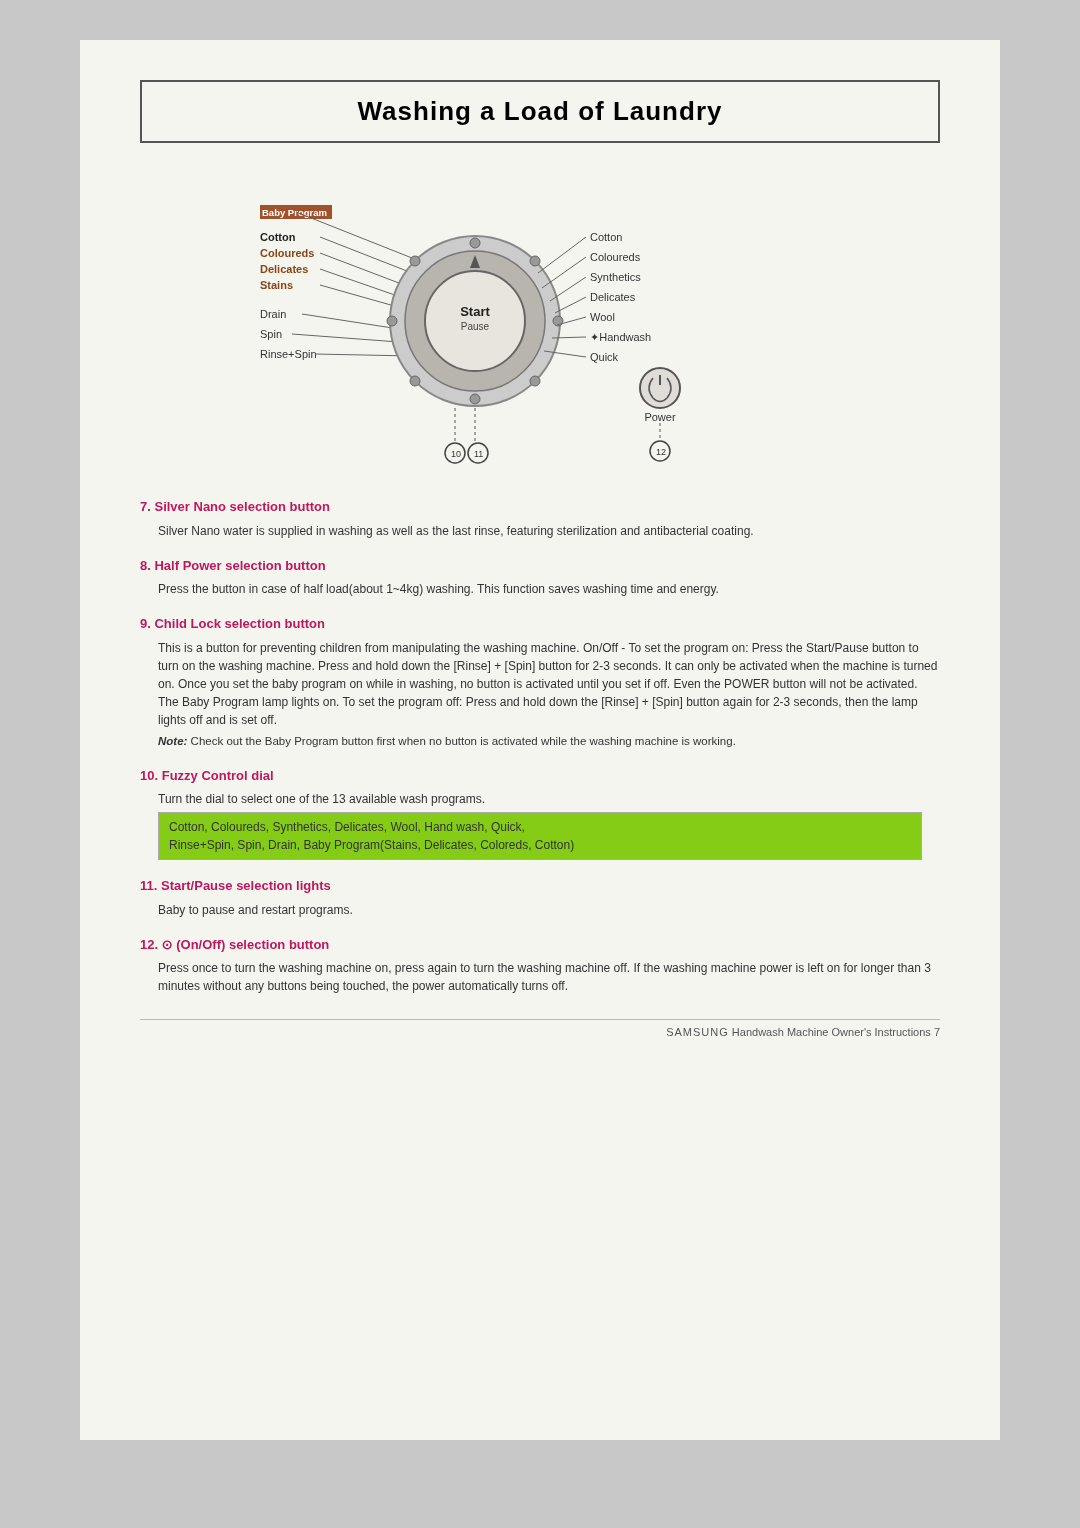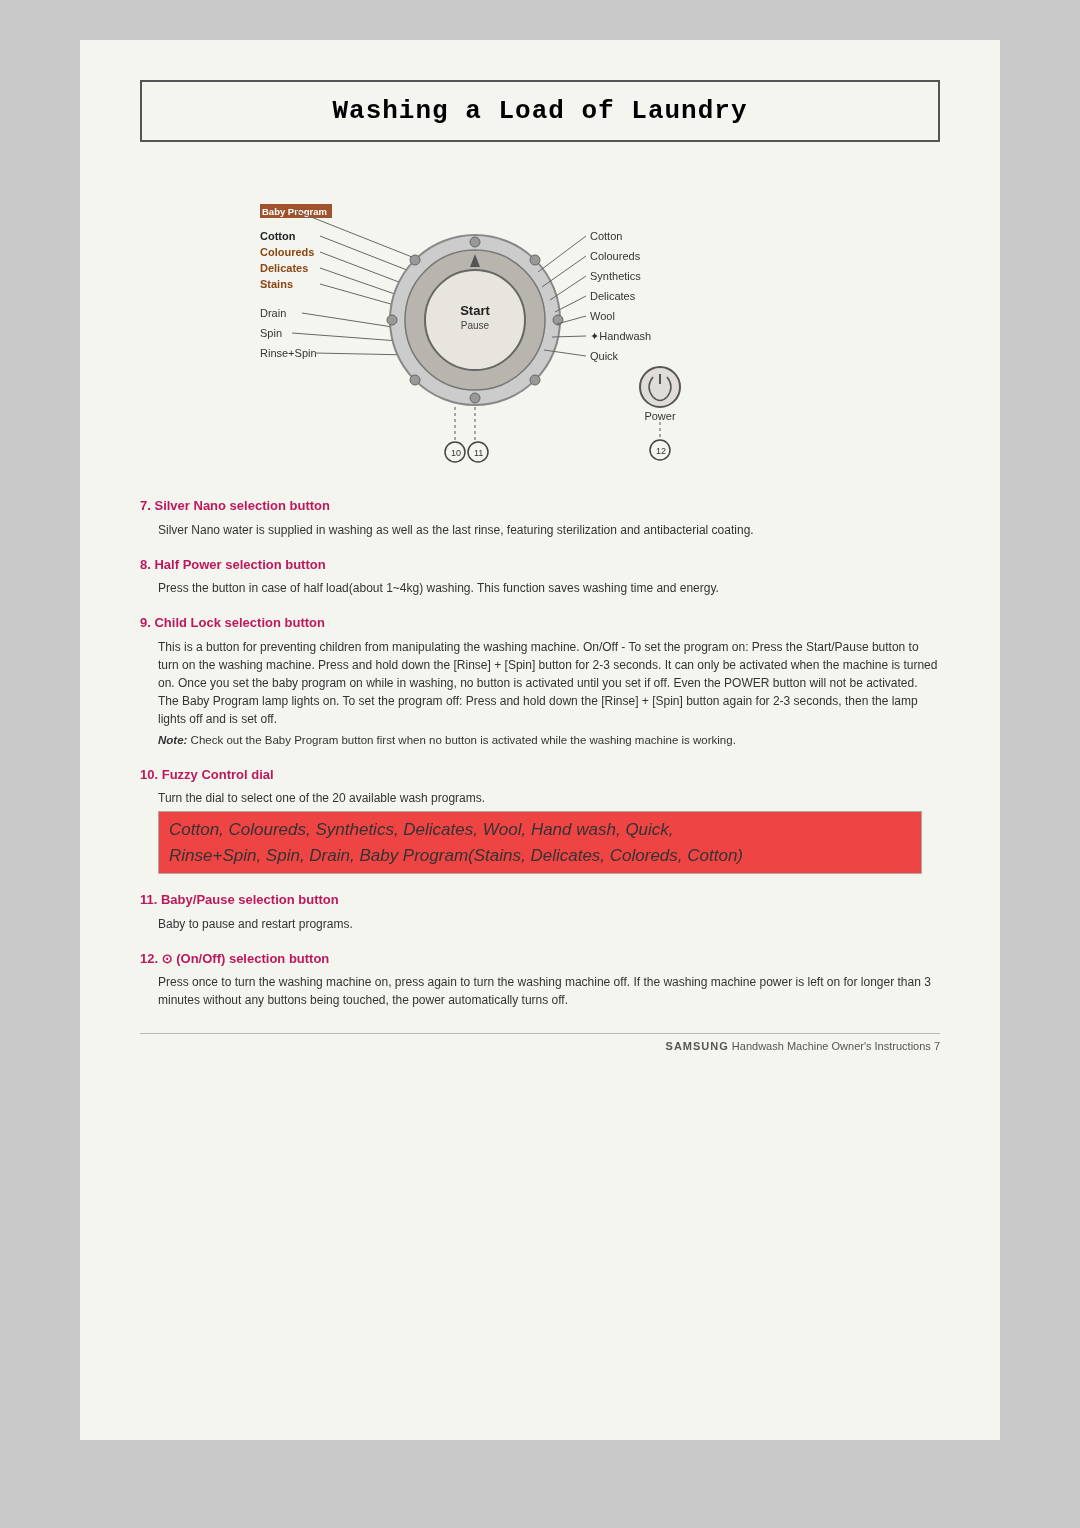--- a/index.html
+++ b/index.html
@@ -20,21 +20,21 @@
       padding: 40px 60px 60px 60px;
       position: relative;
     }
     .page-title {
       font-size: 26px;
       font-weight: bold;
       text-align: center;
       border: 2px solid #555;
       padding: 14px 30px;
       margin-bottom: 30px;
-      font-family: Liberation Mono, monospace;
+      font-family: Liberation Sans, sans-serif;
       letter-spacing: 1px;
     }
 
     
     .section {
       margin-bottom: 16px;
       font-size: 12px;
       color: #222;
       line-height: 1.5;
     }
@@ -56,36 +56,35 @@
       margin-top: 4px;
     }
     .note-label {
       font-weight: bold;
       font-style: italic;
     }
     .wash-programs-box {
       border: 1px solid #aaa;
       padding: 5px 10px;
       margin: 4px 18px;
-      font-size: 17px;
+      font-size: 12px;
       color: #333;
-      background: #ef4444;
-      font-style: italic;
+      background: #84cc16;
     }
     
     .page-footer {
       text-align: right;
       font-size: 11px;
       color: #555;
       margin-top: 24px;
       padding-top: 6px;
       border-top: 1px solid #bbb;
     }
     .footer-brand {
-      font-weight: bold;
+      font-weight: normal;
       letter-spacing: 1px;
       text-transform: uppercase;
       font-size: 11px;
     }
 
     
     .diagram-svg-wrapper {
       width: 100%;
       display: flex;
       justify-content: center;
@@ -199,30 +198,30 @@
     <div class="section-body">This is a button for preventing children from manipulating the washing machine. On/Off - To set the program on: Press the Start/Pause button to turn on the washing machine. Press and hold down the [Rinse] + [Spin] button for 2-3 seconds. It can only be activated when the machine is turned on. Once you set the baby program on while in washing, no button is activated until you set if off. Even the POWER button will not be activated. The Baby Program lamp lights on. To set the program off: Press and hold down the [Rinse] + [Spin] button again for 2-3 seconds, then the lamp lights off and is set off.</div>
     <div class="note-line">
       <span class="note-label">Note: </span><span>Check out the Baby Program button first when no button is activated while the washing machine is working.</span>
     </div>
   </div>
 
   <div class="section">
     <div class="section-heading">
       <span>10</span>. <span>Fuzzy Control dial</span>
     </div>
-    <div class="section-body">Turn the dial to select one of the 20 available wash programs.</div>
+    <div class="section-body">Turn the dial to select one of the 13 available wash programs.</div>
     <div class="wash-programs-box">
       <span style="white-space:pre-line;">Cotton, Coloureds, Synthetics, Delicates, Wool, Hand wash, Quick,
 Rinse+Spin, Spin, Drain, Baby Program(Stains, Delicates, Coloreds, Cotton)</span>
     </div>
   </div>
 
   <div class="section">
     <div class="section-heading">
-      <span>11</span>. <span>Baby/Pause selection button</span>
+      <span>11</span>. <span>Start/Pause selection lights</span>
     </div>
     <div class="section-body">Baby to pause and restart programs.</div>
   </div>
 
   <div class="section">
     <div class="section-heading">
       <span>12</span>. <span>⊙ (On/Off) selection button</span>
     </div>
     <div class="section-body">Press once to turn the washing machine on, press again to turn the washing machine off. If the washing machine power is left on for longer than 3 minutes without any buttons being touched, the power automatically turns off.</div>
   </div>

